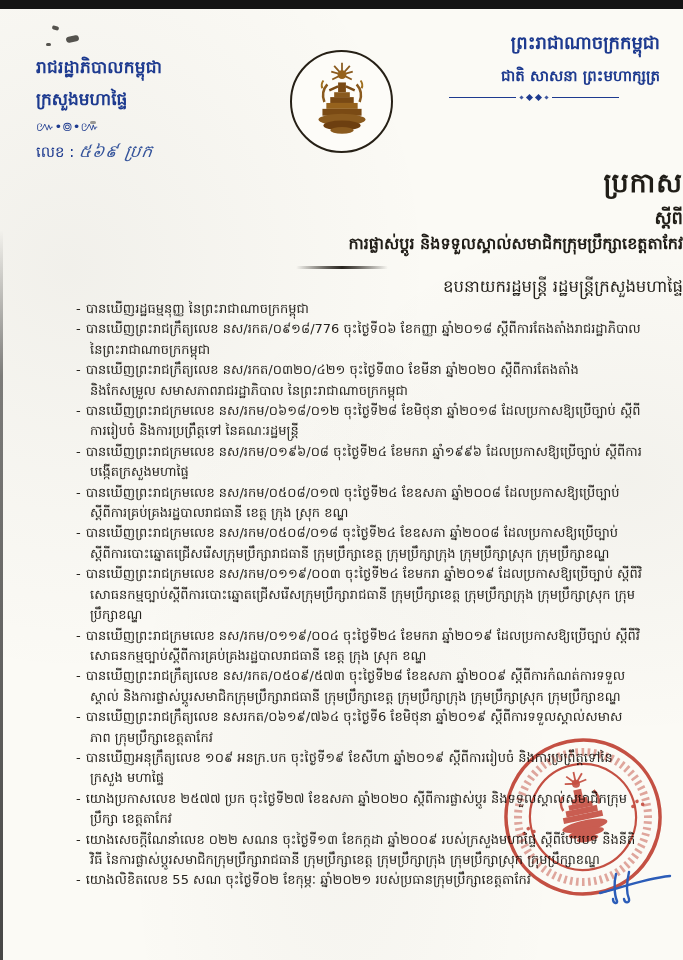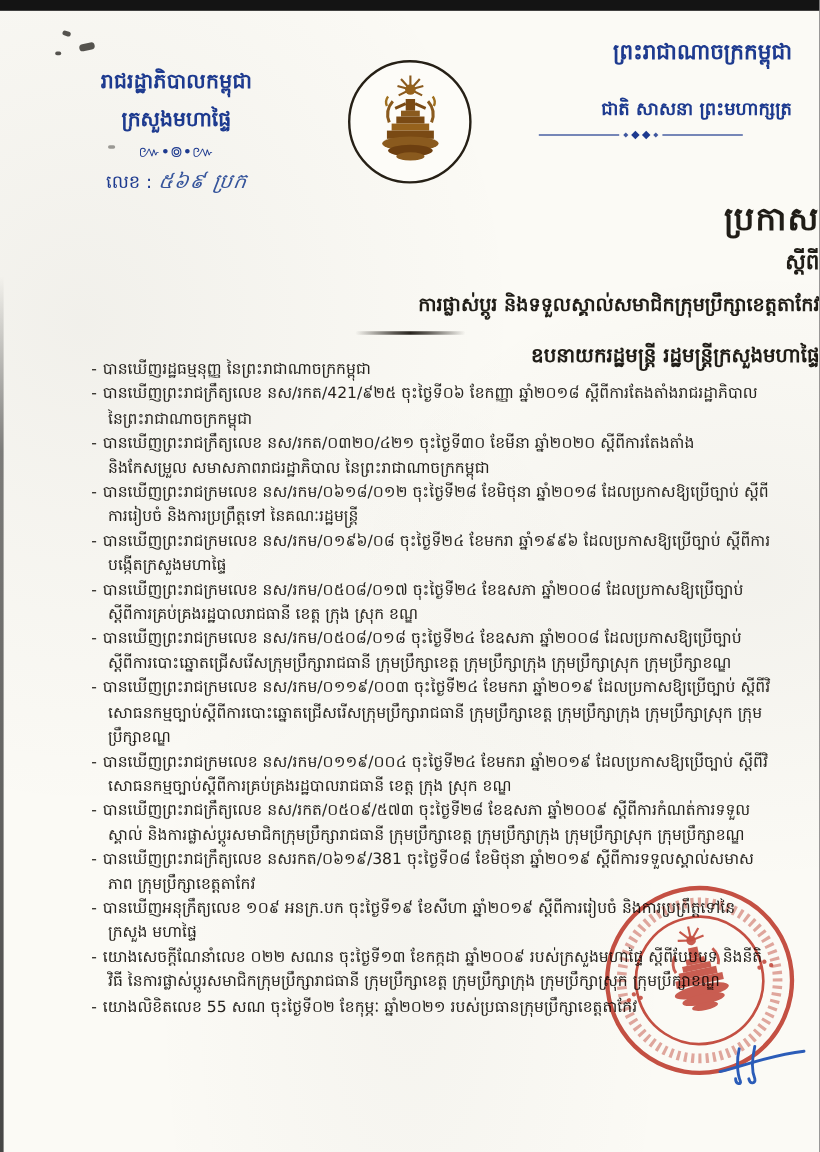--- a/index.html
+++ b/index.html
@@ -15,47 +15,47 @@
   .scan-top-bar{position:absolute;left:0;top:0;width:100%;height:9px;background:#141414;}
   .scan-left-line{position:absolute;left:0;top:230px;bottom:0;width:3px;
     background:linear-gradient(to bottom, rgba(25,25,25,0) 0%, rgba(25,25,25,.55) 20%, rgba(25,25,25,.8) 100%);}
   .speck{position:absolute;background:#2c2a26;border-radius:2px;opacity:.8;}
   .speck.s1{left:52px;top:26px;width:7px;height:4px;transform:rotate(18deg);}
   .speck.s2{left:66px;top:36px;width:13px;height:6px;transform:rotate(-12deg);border-radius:3px;}
   .speck.s3{left:46px;top:43px;width:5px;height:3px;}
   .speck.s4{left:90px;top:121px;width:6px;height:3px;opacity:.45;}
 
   
-  .header-left{position:absolute;left:36px;top:56px;width:222px;text-align:center;color:#1d3a8f;}
+  .header-left{position:absolute;left:36px;top:56px;width:222px;text-align:left;color:#1d3a8f;}
   .header-left .l1{font-size:17px;font-weight:bold;letter-spacing:.2px;}
   .header-left .l2{font-size:17px;font-weight:bold;margin-top:7px;}
   .header-left .ornament{font-size:13px;margin-top:5px;color:#1d3a8f;}
   .number-line{margin-top:3px;font-size:15px;color:#1d3a8f;}
   .number-line .handwritten{font-style:italic;font-size:17px;color:#35549b;letter-spacing:1px;
     transform:skewX(-8deg);display:inline-block;}
 
   .emblem{position:absolute;left:290px;top:50px;width:99px;height:99px;border-radius:50%;
     border:2.5px solid #262016;background:#fdfcf8;display:flex;align-items:center;justify-content:center;}
 
   .header-right{position:absolute;left:408px;top:31px;width:252px;text-align:right;color:#1d3a8f;}
   .header-right .l1{font-size:18px;font-weight:bold;}
-  .header-right .l2{font-size:15px;font-weight:bold;margin-top:23px;}
+  .header-right .l2{font-size:15px;font-weight:bold;margin-top:8px;}
   .motto-divider{margin:7px auto 0;width:170px;display:flex;align-items:center;justify-content:center;gap:4px;}
   .motto-divider .bar{height:0;border-top:1.6px solid #1d3a8f;flex:1;}
   .motto-divider .gem{width:5px;height:5px;background:#1d3a8f;transform:rotate(45deg);}
   .motto-divider .gem.small{width:3px;height:3px;opacity:.85;}
 
   
   .title-block{position:absolute;left:0;right:0;top:166px;text-align:right;color:#201d17;}
   .doc-title{font-size:27px;font-weight:bold;letter-spacing:1px;}
   .doc-subtitle{font-size:18px;font-weight:bold;margin-top:1px;}
-  .doc-subject{font-size:16px;font-weight:bold;margin-top:10px;}
+  .doc-subject{font-size:16px;font-weight:bold;margin-top:0;}
   .subject-divider{width:92px;height:3px;margin:9px auto 7px;border-radius:2px;
     background:linear-gradient(to right, rgba(40,36,30,0), rgba(40,36,30,.75) 35%, #28241e 50%, rgba(40,36,30,.75) 65%, rgba(40,36,30,0));}
-  .authority{font-size:16.5px;font-weight:bold;}
+  .authority{font-size:16.5px;font-weight:normal;}
 
   
   .citations{position:absolute;left:76px;top:299px;width:566px;
     font-size:13px;line-height:20.4px;color:#26231e;}
   .citation{padding-left:14px;text-indent:-14px;font-weight:500;}
   .citation .dash{margin-right:5px;}
 
   
   .stamp{position:absolute;left:497px;top:731px;width:172px;height:172px;
     opacity:.88;mix-blend-mode:multiply;transform:rotate(-12deg);}
@@ -125,31 +125,32 @@
   <div class="title-block">
     <div class="doc-title">ប្រកាស</div>
     <div class="doc-subtitle">ស្តីពី</div>
     <div class="doc-subject">ការផ្លាស់ប្តូរ និងទទួលស្គាល់សមាជិកក្រុមប្រឹក្សាខេត្តតាកែវ</div>
     <div class="subject-divider"></div>
     <div class="authority">ឧបនាយករដ្ឋមន្ត្រី រដ្ឋមន្ត្រីក្រសួងមហាផ្ទៃ</div>
   </div>
 
   <div class="citations" id="citation-list">
       <div class="citation"><span class="dash">-</span><span>បានឃើញរដ្ឋធម្មនុញ្ញ នៃព្រះរាជាណាចក្រកម្ពុជា</span></div>
-      <div class="citation"><span class="dash">-</span><span>បានឃើញព្រះរាជក្រឹត្យលេខ នស/រកត/421/៩២៥ ចុះថ្ងៃទី០៦ ខែកញ្ញា ឆ្នាំ២០១៨ ស្តីពីការតែងតាំងរាជរដ្ឋាភិបាល នៃព្រះរាជាណាចក្រកម្ពុជា</span></div>
+      <div class="citation"><span class="dash">-</span><span>បានឃើញព្រះរាជក្រឹត្យលេខ នស/រកត/០៩១៨/776 ចុះថ្ងៃទី០៦ ខែកញ្ញា ឆ្នាំ២០១៨ ស្តីពីការតែងតាំងរាជរដ្ឋាភិបាល នៃព្រះរាជាណាចក្រកម្ពុជា</span></div>
       <div class="citation"><span class="dash">-</span><span>បានឃើញព្រះរាជក្រឹត្យលេខ នស/រកត/០៣២០/៤២១ ចុះថ្ងៃទី៣០ ខែមីនា ឆ្នាំ២០២០ ស្តីពីការតែងតាំង និងកែសម្រួល សមាសភាពរាជរដ្ឋាភិបាល នៃព្រះរាជាណាចក្រកម្ពុជា</span></div>
       <div class="citation"><span class="dash">-</span><span>បានឃើញព្រះរាជក្រមលេខ នស/រកម/០៦១៨/០១២ ចុះថ្ងៃទី២៨ ខែមិថុនា ឆ្នាំ២០១៨ ដែលប្រកាសឱ្យប្រើច្បាប់ ស្តីពីការរៀបចំ និងការប្រព្រឹត្តទៅ នៃគណៈរដ្ឋមន្ត្រី</span></div>
       <div class="citation"><span class="dash">-</span><span>បានឃើញព្រះរាជក្រមលេខ នស/រកម/០១៩៦/០៨ ចុះថ្ងៃទី២៤ ខែមករា ឆ្នាំ១៩៩៦ ដែលប្រកាសឱ្យប្រើច្បាប់ ស្តីពីការបង្កើតក្រសួងមហាផ្ទៃ</span></div>
       <div class="citation"><span class="dash">-</span><span>បានឃើញព្រះរាជក្រមលេខ នស/រកម/០៥០៨/០១៧ ចុះថ្ងៃទី២៤ ខែឧសភា ឆ្នាំ២០០៨ ដែលប្រកាសឱ្យប្រើច្បាប់ ស្តីពីការគ្រប់គ្រងរដ្ឋបាលរាជធានី ខេត្ត ក្រុង ស្រុក ខណ្ឌ</span></div>
       <div class="citation"><span class="dash">-</span><span>បានឃើញព្រះរាជក្រមលេខ នស/រកម/០៥០៨/០១៨ ចុះថ្ងៃទី២៤ ខែឧសភា ឆ្នាំ២០០៨ ដែលប្រកាសឱ្យប្រើច្បាប់ ស្តីពីការបោះឆ្នោតជ្រើសរើសក្រុមប្រឹក្សារាជធានី ក្រុមប្រឹក្សាខេត្ត ក្រុមប្រឹក្សាក្រុង ក្រុមប្រឹក្សាស្រុក ក្រុមប្រឹក្សាខណ្ឌ</span></div>
       <div class="citation"><span class="dash">-</span><span>បានឃើញព្រះរាជក្រមលេខ នស/រកម/០១១៩/០០៣ ចុះថ្ងៃទី២៤ ខែមករា ឆ្នាំ២០១៩ ដែលប្រកាសឱ្យប្រើច្បាប់ ស្តីពីវិសោធនកម្មច្បាប់ស្តីពីការបោះឆ្នោតជ្រើសរើសក្រុមប្រឹក្សារាជធានី ក្រុមប្រឹក្សាខេត្ត ក្រុមប្រឹក្សាក្រុង ក្រុមប្រឹក្សាស្រុក ក្រុមប្រឹក្សាខណ្ឌ</span></div>
       <div class="citation"><span class="dash">-</span><span>បានឃើញព្រះរាជក្រមលេខ នស/រកម/០១១៩/០០៤ ចុះថ្ងៃទី២៤ ខែមករា ឆ្នាំ២០១៩ ដែលប្រកាសឱ្យប្រើច្បាប់ ស្តីពីវិសោធនកម្មច្បាប់ស្តីពីការគ្រប់គ្រងរដ្ឋបាលរាជធានី ខេត្ត ក្រុង ស្រុក ខណ្ឌ</span></div>
       <div class="citation"><span class="dash">-</span><span>បានឃើញព្រះរាជក្រឹត្យលេខ នស/រកត/០៥០៩/៥៧៣ ចុះថ្ងៃទី២៨ ខែឧសភា ឆ្នាំ២០០៩ ស្តីពីការកំណត់ការទទួលស្គាល់ និងការផ្លាស់ប្តូរសមាជិកក្រុមប្រឹក្សារាជធានី ក្រុមប្រឹក្សាខេត្ត ក្រុមប្រឹក្សាក្រុង ក្រុមប្រឹក្សាស្រុក ក្រុមប្រឹក្សាខណ្ឌ</span></div>
-      <div class="citation"><span class="dash">-</span><span>បានឃើញព្រះរាជក្រឹត្យលេខ នសរកត/០៦១៩/381 ចុះថ្ងៃទី០៨ ខែមិថុនា ឆ្នាំ២០១៩ ស្តីពីការទទួលស្គាល់សមាសភាព ក្រុមប្រឹក្សាខេត្តតាកែវ</span></div>
+      <div class="citation"><span class="dash">-</span><span>បានឃើញព្រះរាជក្រឹត្យលេខ នសរកត/០៦១៩/៧៦៤ ចុះថ្ងៃទី6 ខែមិថុនា ឆ្នាំ២០១៩ ស្តីពីការទទួលស្គាល់សមាសភាព ក្រុមប្រឹក្សាខេត្តតាកែវ</span></div>
       <div class="citation"><span class="dash">-</span><span>បានឃើញអនុក្រឹត្យលេខ ១០៩ អនក្រ.បក ចុះថ្ងៃទី១៩ ខែសីហា ឆ្នាំ២០១៩ ស្តីពីការរៀបចំ និងការប្រព្រឹត្តទៅនៃក្រសួង មហាផ្ទៃ</span></div>
+      <div class="citation"><span class="dash">-</span><span>យោងប្រកាសលេខ ២៥៧៧ ប្រក ចុះថ្ងៃទី២៧ ខែឧសភា ឆ្នាំ២០២០ ស្តីពីការផ្លាស់ប្តូរ និងទទួលស្គាល់សមាជិកក្រុមប្រឹក្សា ខេត្តតាកែវ</span></div>
       <div class="citation"><span class="dash">-</span><span>យោងសេចក្តីណែនាំលេខ ០២២ សណន ចុះថ្ងៃទី១៣ ខែកក្កដា ឆ្នាំ២០០៩ របស់ក្រសួងមហាផ្ទៃ ស្តីពីបែបបទ និងនីតិវិធី នៃការផ្លាស់ប្តូរសមាជិកក្រុមប្រឹក្សារាជធានី ក្រុមប្រឹក្សាខេត្ត ក្រុមប្រឹក្សាក្រុង ក្រុមប្រឹក្សាស្រុក ក្រុមប្រឹក្សាខណ្ឌ</span></div>
       <div class="citation"><span class="dash">-</span><span>យោងលិខិតលេខ 55 សណ ចុះថ្ងៃទី០២ ខែកុម្ភៈ ឆ្នាំ២០២១ របស់ប្រធានក្រុមប្រឹក្សាខេត្តតាកែវ</span></div>
     </div>
 
   <svg class="stamp" viewBox="0 0 172 172">
     <g stroke="#c0392b" fill="none">
       <circle cx="86" cy="86" r="77" stroke-width="3.6"></circle>
       <circle cx="86" cy="86" r="53" stroke-width="2.2"></circle>
       <circle cx="86" cy="86" r="65" stroke-width="8" stroke-dasharray="2.6 3.4" opacity="0.5"></circle>
     </g>

